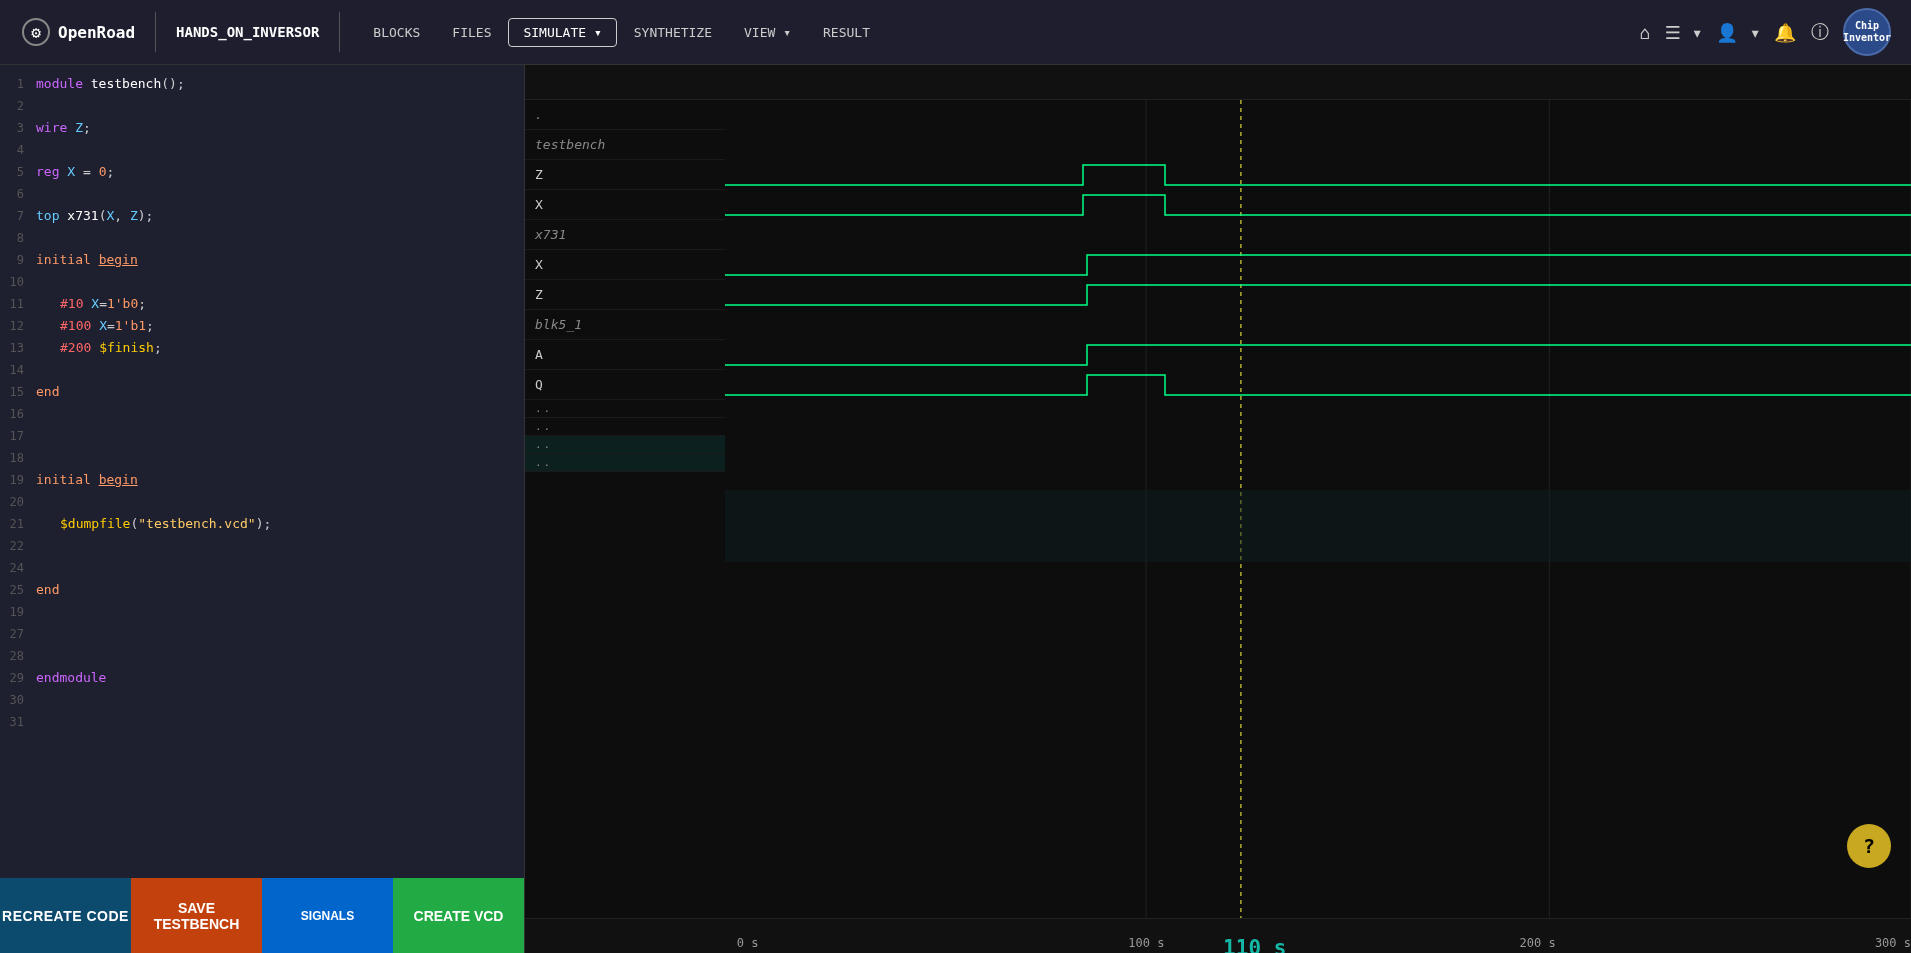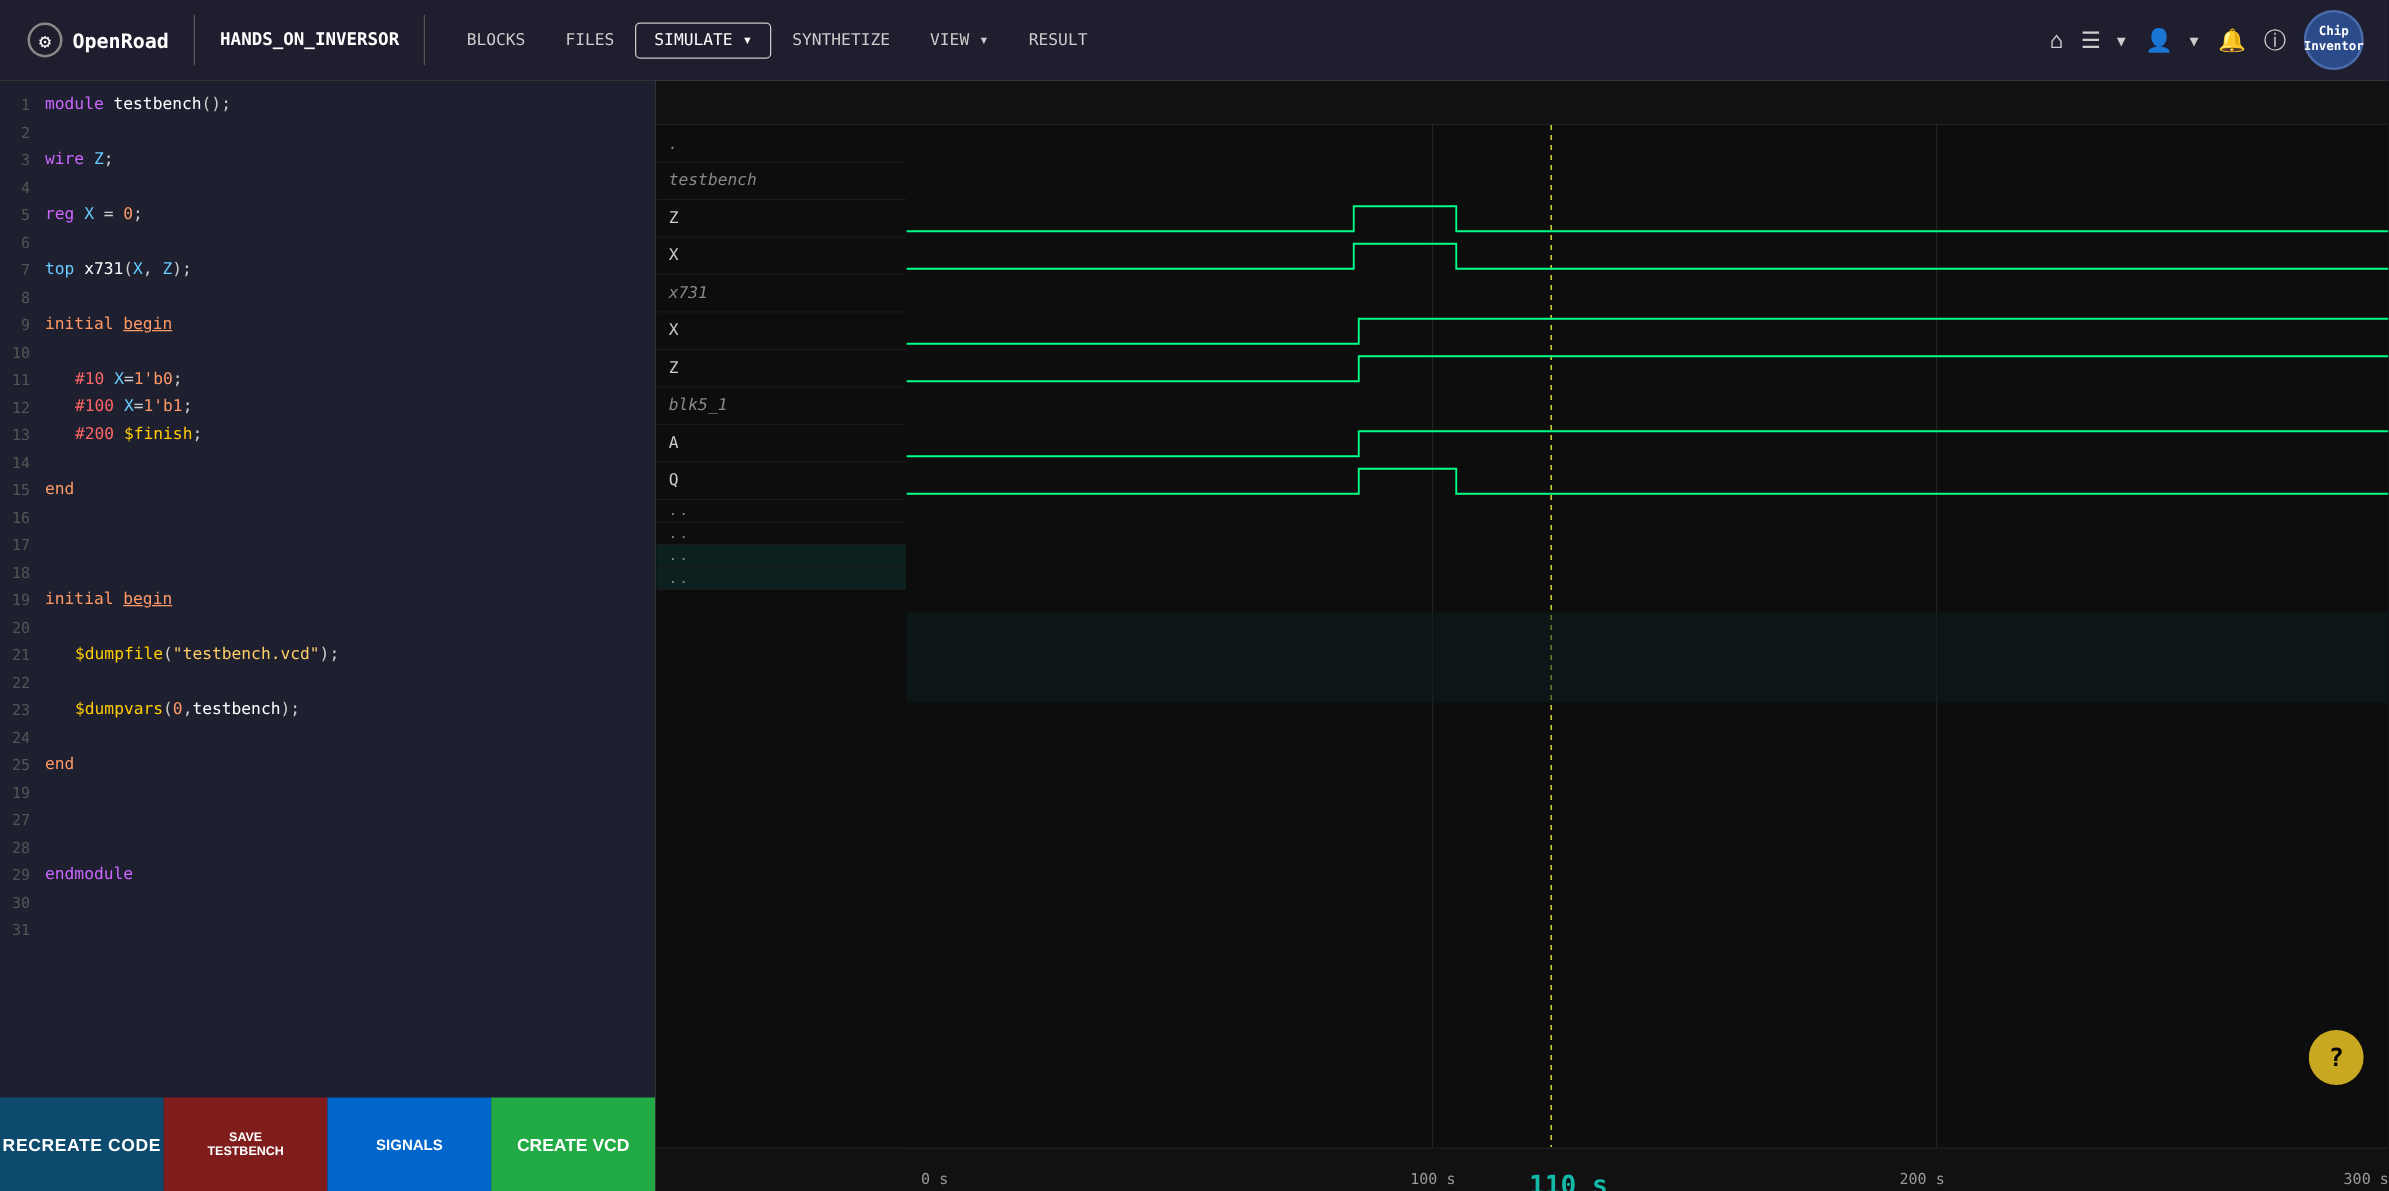--- a/index.html
+++ b/index.html
@@ -83,22 +83,22 @@
 
     
     .bottom-buttons {
       display: flex; height: 75px;
     }
     .btn-recreate {
       flex: 1; background: #0c4a6e; color: #fff; border: none;
       font-size: 14px; font-weight: bold; cursor: pointer; letter-spacing: 0.5px;
     }
     .btn-save {
-      flex: 1; background: #7f1d1d; color: #fff; border: none;
-      font-size: 10px; font-weight: bold; cursor: pointer; text-align: center;
+      flex: 1; background: #c2410c; color: #fff; border: none;
+      font-size: 14px; font-weight: bold; cursor: pointer; text-align: center;
     }
     .btn-signals {
       flex: 1; background: #0066cc; color: #fff; border: none;
       font-size: 12px; font-weight: bold; cursor: pointer;
     }
     .btn-create-vcd {
       flex: 1; background: #22aa44; color: #fff; border: none;
       font-size: 14px; font-weight: bold; cursor: pointer;
     }
 
@@ -278,24 +278,20 @@
       </div>
       <div class="code-line">
         <span class="line-num">21</span>
         <span class="code-content" style="padding-left:24px"><span class="kw-system">$dumpfile</span><span class="punct">(</span><span class="str">"testbench.vcd"</span><span class="punct">);</span></span>
       </div>
       <div class="code-line">
         <span class="line-num">22</span>
           <span class="code-content"></span>
       </div>
       <div class="code-line">
-        <span class="line-num">23</span>
-        <span class="code-content" style="padding-left:24px"><span class="kw-system">$dumpvars</span><span class="punct">(</span><span class="num">0</span><span class="punct">,</span><span class="ident2">testbench</span><span class="punct">);</span></span>
-      </div>
-      <div class="code-line">
         <span class="line-num">24</span>
           <span class="code-content"></span>
       </div>
       <div class="code-line">
         <span class="line-num">25</span>
         <span class="code-content"><span class="kw-end">end</span></span>
       </div>
       <div class="code-line">
         <span class="line-num">19</span>
           <span class="code-content"></span>

